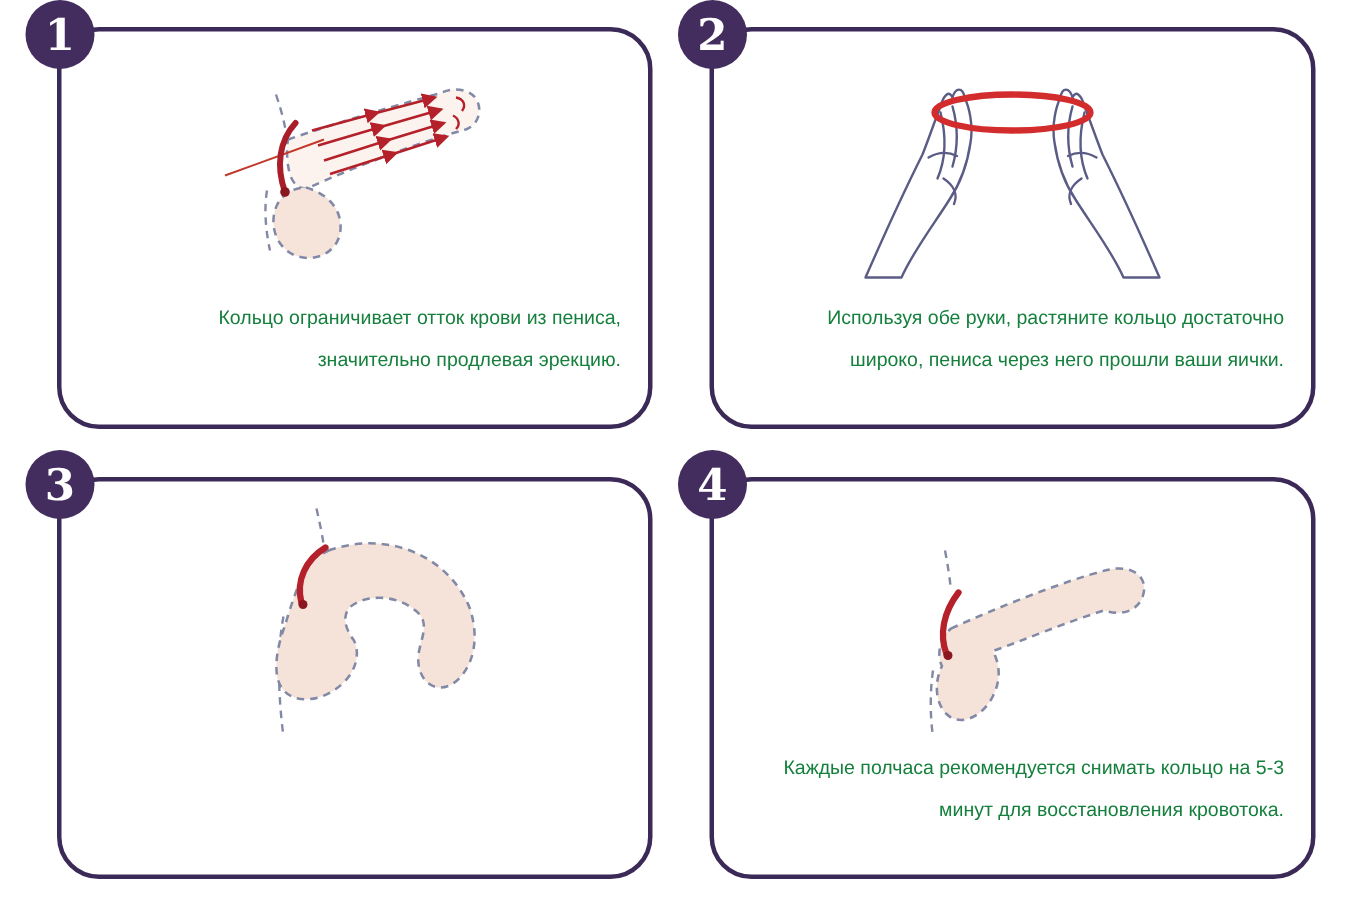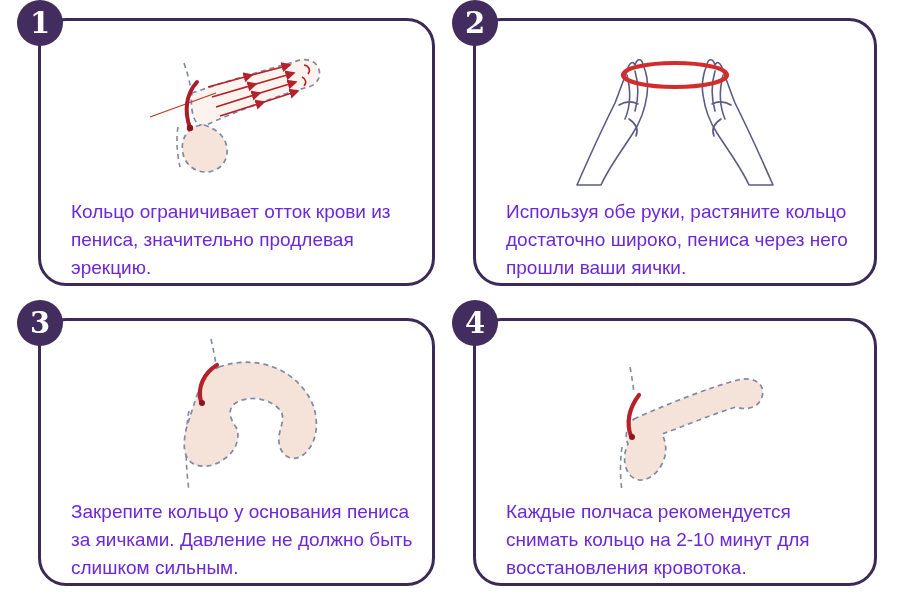--- a/index.html
+++ b/index.html
@@ -49,23 +49,24 @@
     right: 0;
     top: 14px;
     display: flex;
     justify-content: center;
   }
   .caption {
     position: absolute;
     left: 30px;
     right: 18px;
     top: 177px;
-    color: #6d28d9;
-    font-size: 19px;
+    color: #15803d;
+    font-size: 13px;
     line-height: 28px;
+    text-align: right;
   }
   svg { display: block; }
 </style>
 </head>
 <body>
 
 <div class="stage">
 
   <div class="panel panel-1">
     <div class="badge">1</div>
@@ -126,33 +127,32 @@
 
         <path d="M84,4 C86,13 88,22 89,30" fill="none" stroke="#8289a6" stroke-width="1.6" stroke-dasharray="5 4"></path>
         <path d="M62,76 C58,96 58,126 62,156" fill="none" stroke="#8289a6" stroke-width="1.6" stroke-dasharray="5 4"></path>
 
         <path d="M92,32 C132,18 172,36 186,70 C193,90 189,110 176,120 C164,129 150,119 152,101 C154,89 160,80 150,72 C135,60 115,62 106,70 C101,76 103,84 109,92 C113,100 111,112 101,121 C88,133 69,135 61,124 C54,114 58,95 63,82 C67,68 74,48 80,38 Z" fill="#f5e2d8" stroke="#8289a6" stroke-width="1.7" stroke-dasharray="5 4"></path>
 
         <path d="M90,30 C77,38 70,52 74,67" fill="none" stroke="#b5212a" stroke-width="4.2" stroke-linecap="round"></path>
         <circle cx="75" cy="68" r="3" fill="#8a1620"></circle>
       </svg>
     </div>
-    <div class="caption">Закрепите кольцо у основания пениса за яичками. Давление не должно быть слишком сильным.</div>
   </div>
 
   <div class="panel panel-4">
     <div class="badge">4</div>
     <div class="illus">
       <svg width="230" height="162" viewBox="0 0 230 162">
 
         <path d="M70,32 C72,42 73,50 74,58" fill="none" stroke="#8289a6" stroke-width="1.6" stroke-dasharray="5 4"></path>
         <path d="M62,112 C60,126 60,142 62,156" fill="none" stroke="#8289a6" stroke-width="1.6" stroke-dasharray="5 4"></path>
 
         <path d="M74,84 C105,70 150,52 178,45 C194,41 206,49 202,62 C199,72 188,76 176,72 C150,80 122,92 102,99 C106,107 108,117 102,129 C95,143 80,150 71,141 C63,133 63,119 68,109 C64,101 67,90 74,84 Z" fill="#f5e2d8" stroke="#8289a6" stroke-width="1.7" stroke-dasharray="5 4"></path>
 
         <path d="M79,60 C69,73 66,88 71,101" fill="none" stroke="#b5212a" stroke-width="4.2" stroke-linecap="round"></path>
         <circle cx="72" cy="102" r="3" fill="#8a1620"></circle>
       </svg>
     </div>
-    <div class="caption">Каждые полчаса рекомендуется снимать кольцо на 2-10 минут для восстановления кровотока.</div>
+    <div class="caption">Каждые полчаса рекомендуется снимать кольцо на 5-3 минут для восстановления кровотока.</div>
   </div>
 
 </div>
 
 </body></html>

